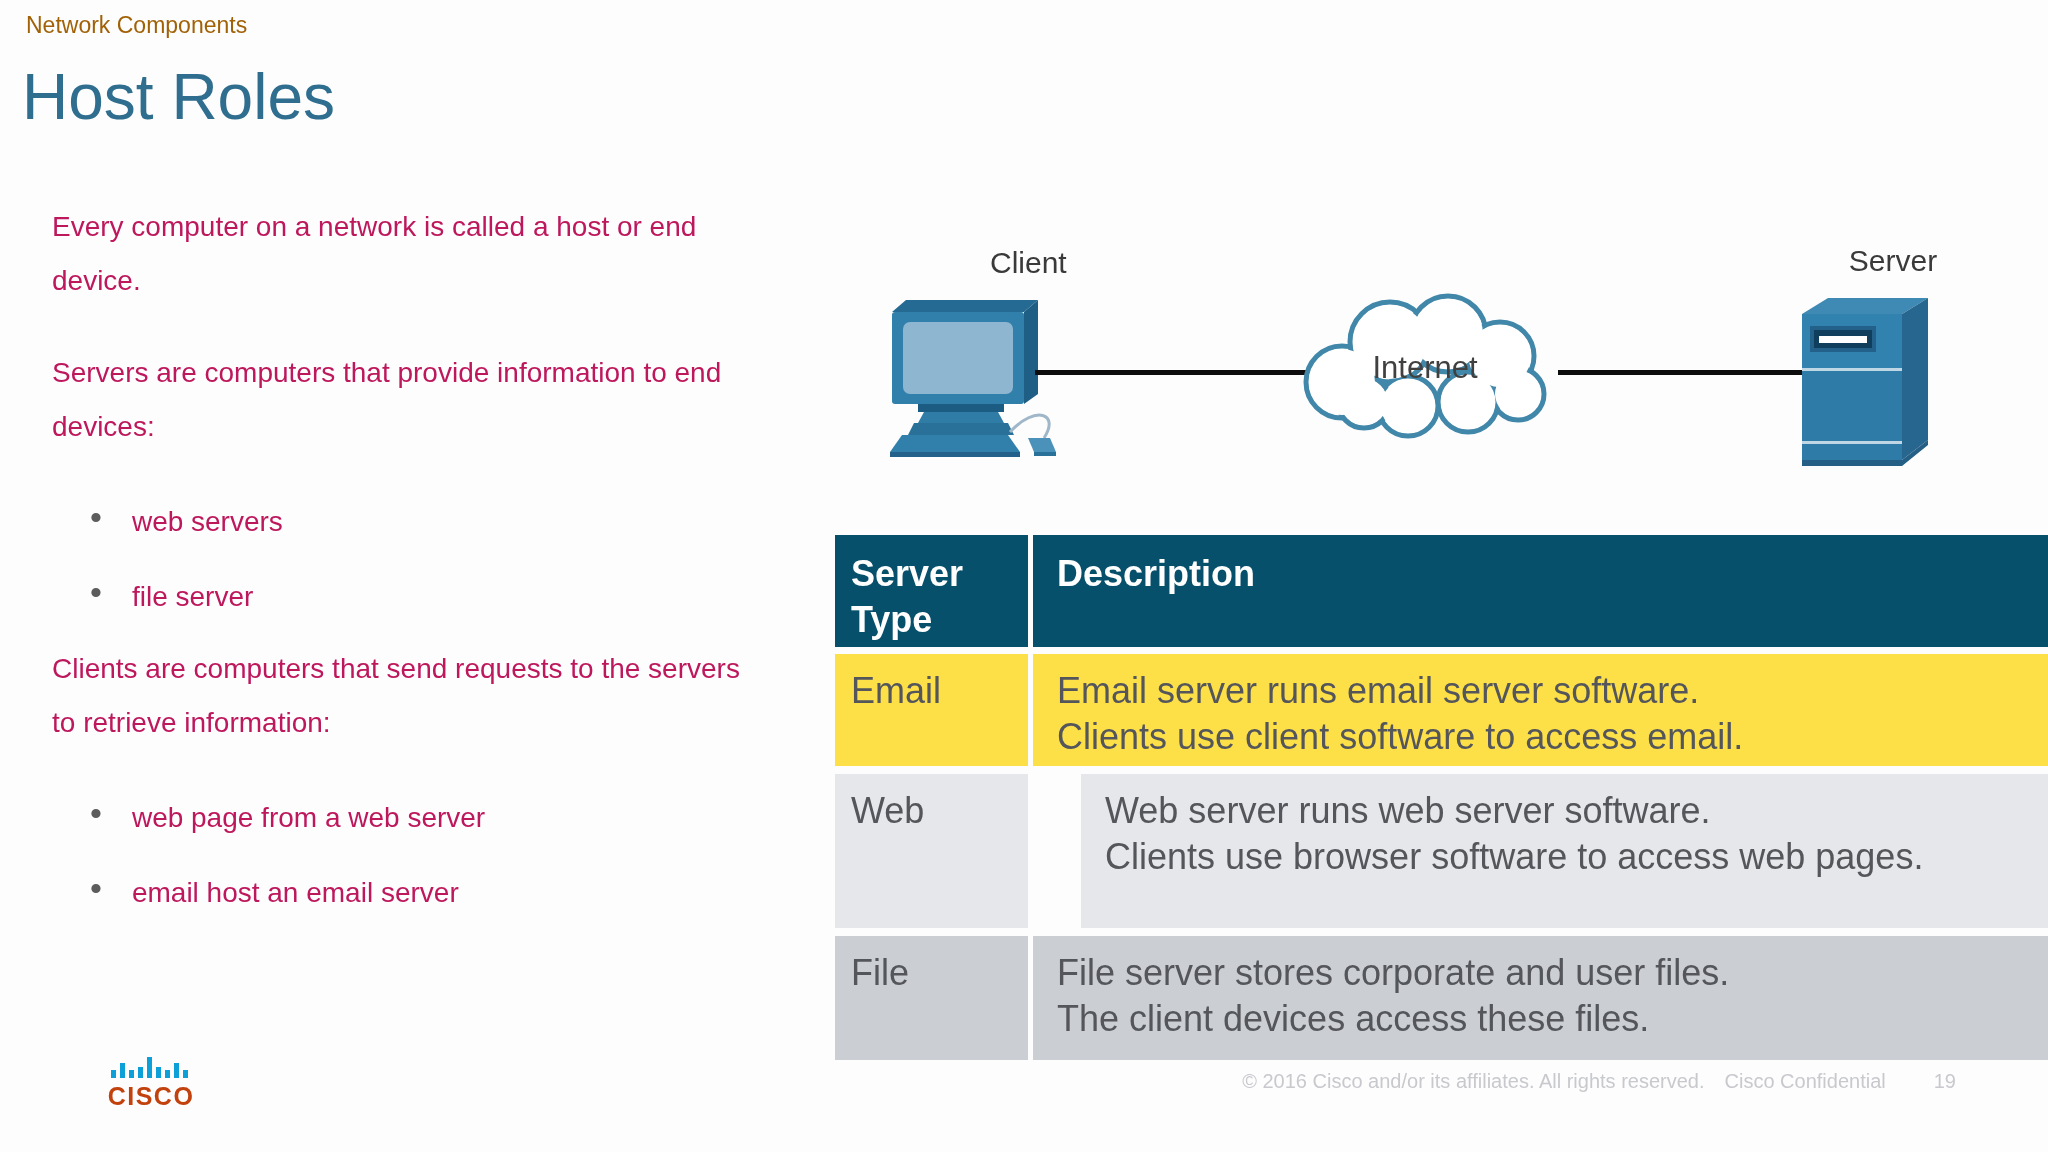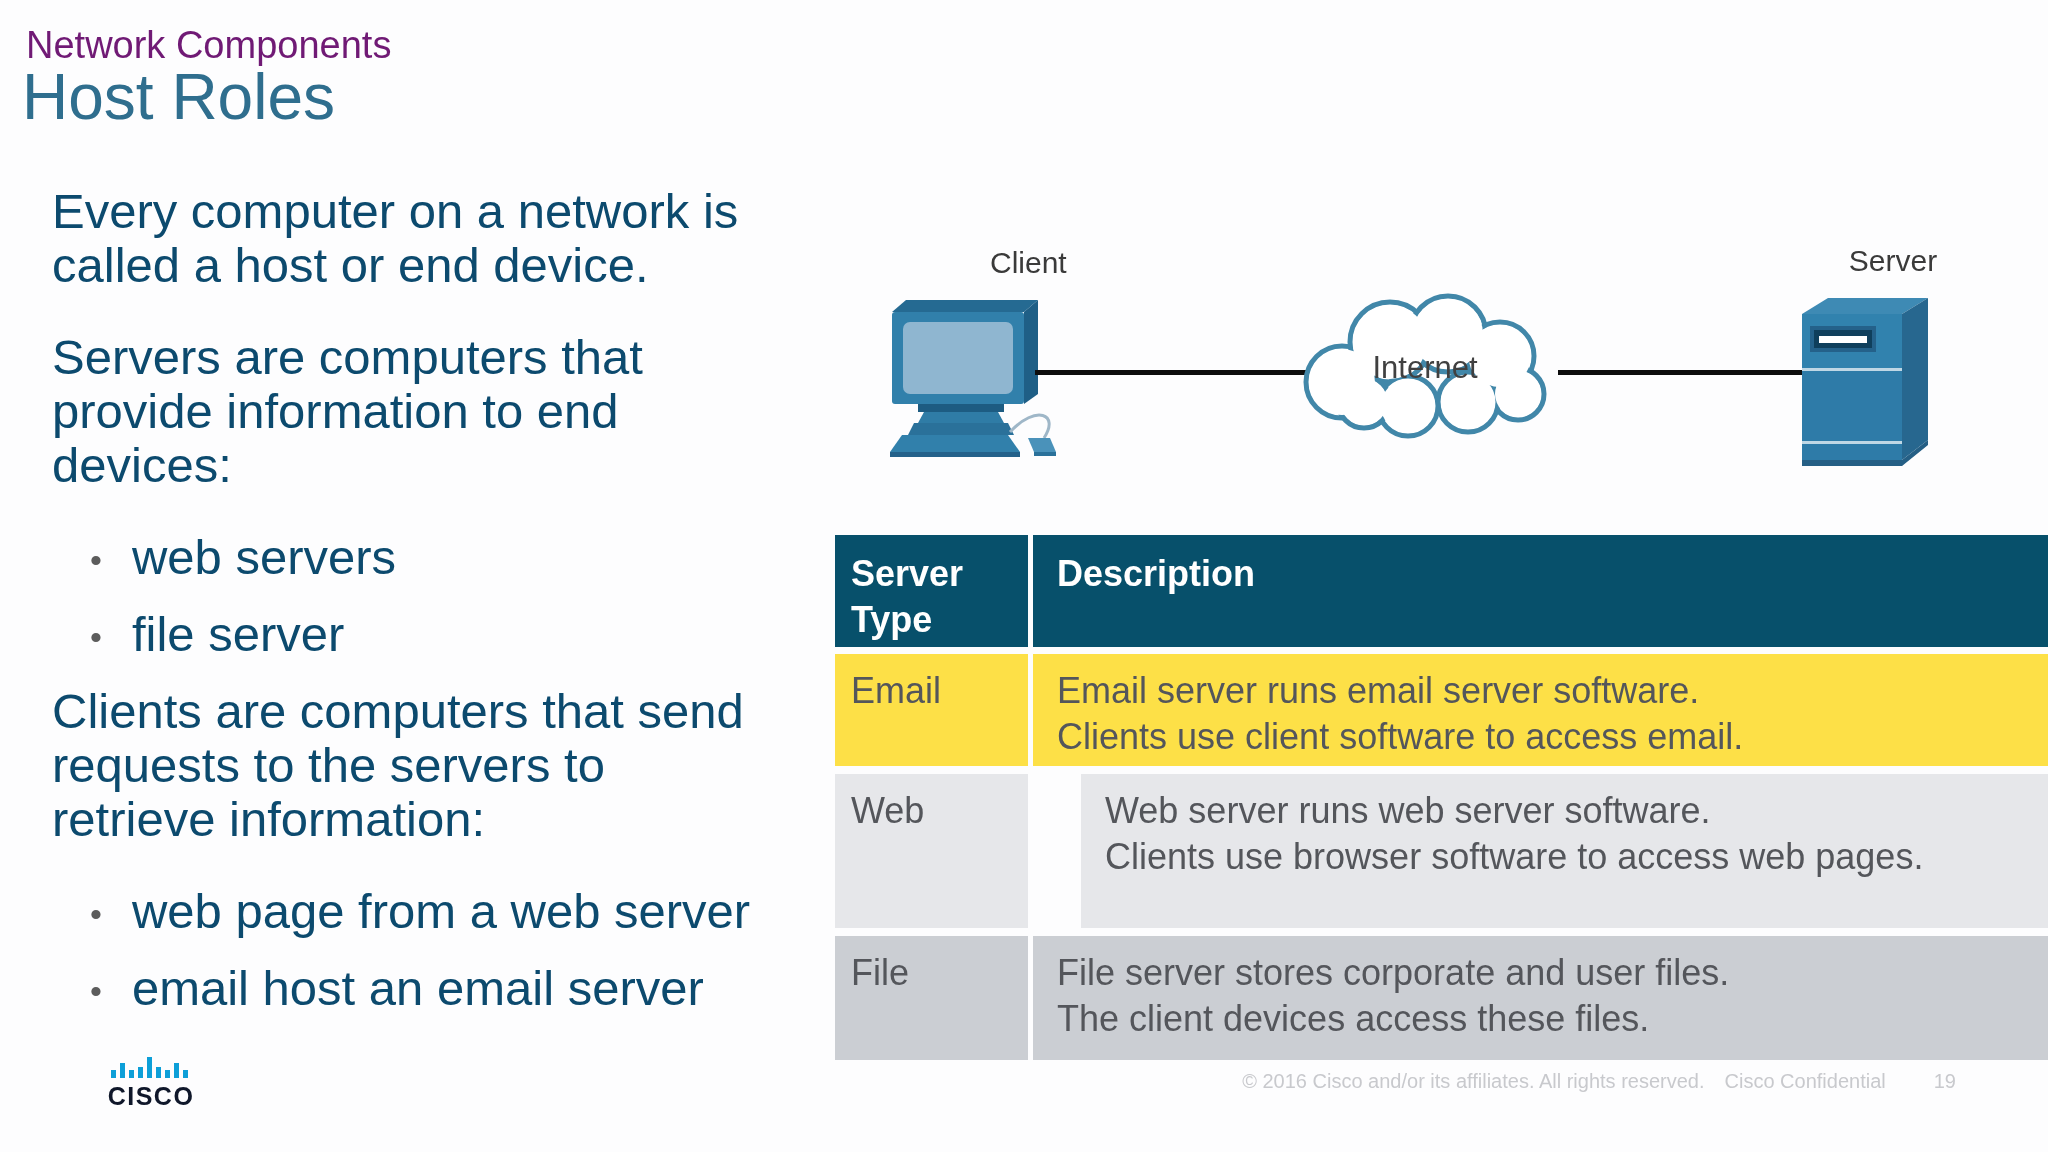--- a/index.html
+++ b/index.html
@@ -4,45 +4,45 @@
 <style>
   html,body { margin:0; padding:0; background:#e8e8e8; }
   .slide {
     position:relative; width:2048px; height:1152px;
     background:#fdfdfe; overflow:hidden;
     font-family:"Liberation Sans", sans-serif;
   }
 
   
   .pretitle {
-    position:absolute; left:26px; top:24px;
-    font-size:38px; color:#701a75;
+    position:absolute; left:26px; top:12px;
+    font-size:23px; color:#a16207;
   }
   .title {
     position:absolute; left:22px; top:60px;
     font-size:64px; color:#2f6e8e; font-weight:400;
   }
 
   
   .content {
-    position:absolute; left:52px; top:184px; width:712px;
-    font-size:49px; line-height:54px; color:#0c4a6e;
+    position:absolute; left:52px; top:200px; width:712px;
+    font-size:28px; line-height:54px; color:#be185d;
   }
   .content p.para { margin:0 0 38px 0; }
   .content ul { list-style:none; margin:0; padding:0 0 0 38px; }
   .content li { margin:0 0 18px 0; display:flex; align-items:baseline; }
   .content li::before {
     content:"\2022"; color:#5c5c5c; font-size:34px;
     margin-right:30px; flex:0 0 auto; transform:translateY(-2px);
   }
 
   
   .cisco-logo { position:absolute; left:106px; top:1056px; width:90px; text-align:center; }
   .cisco-logo .word {
-    font-size:25px; font-weight:bold; color:#0f172a; letter-spacing:1.5px; line-height:1;
+    font-size:25px; font-weight:bold; color:#c2410c; letter-spacing:1.5px; line-height:1;
     margin-top:2px;
   }
 
   
   .diagram { position:absolute; left:850px; top:228px; width:1200px; height:290px; }
   .diagram .dev-label {
     position:absolute; font-size:30px; color:#3a3a3a;margin-left:48px;
   }
   .lbl-client { left:92px; top:18px; }
   .lbl-server { left:920px; top:16px; width:150px; text-align:center; }

